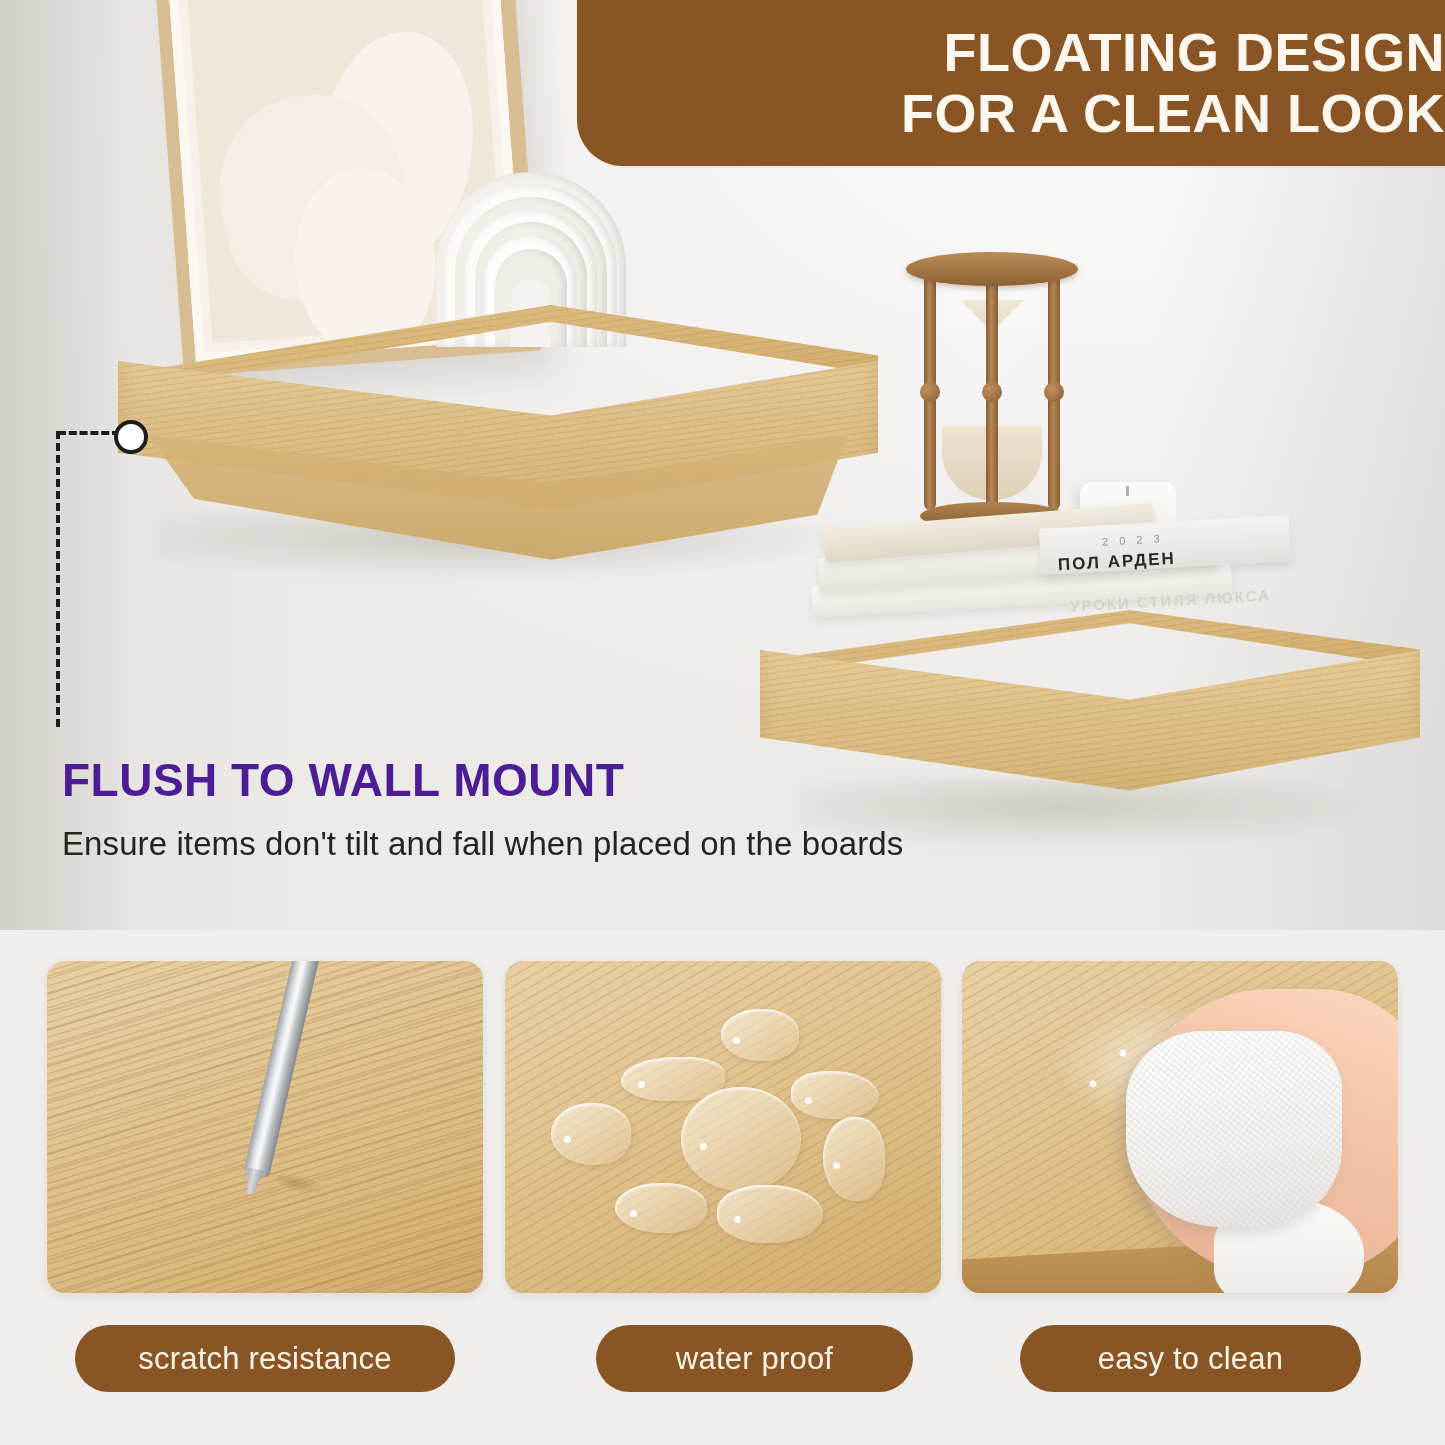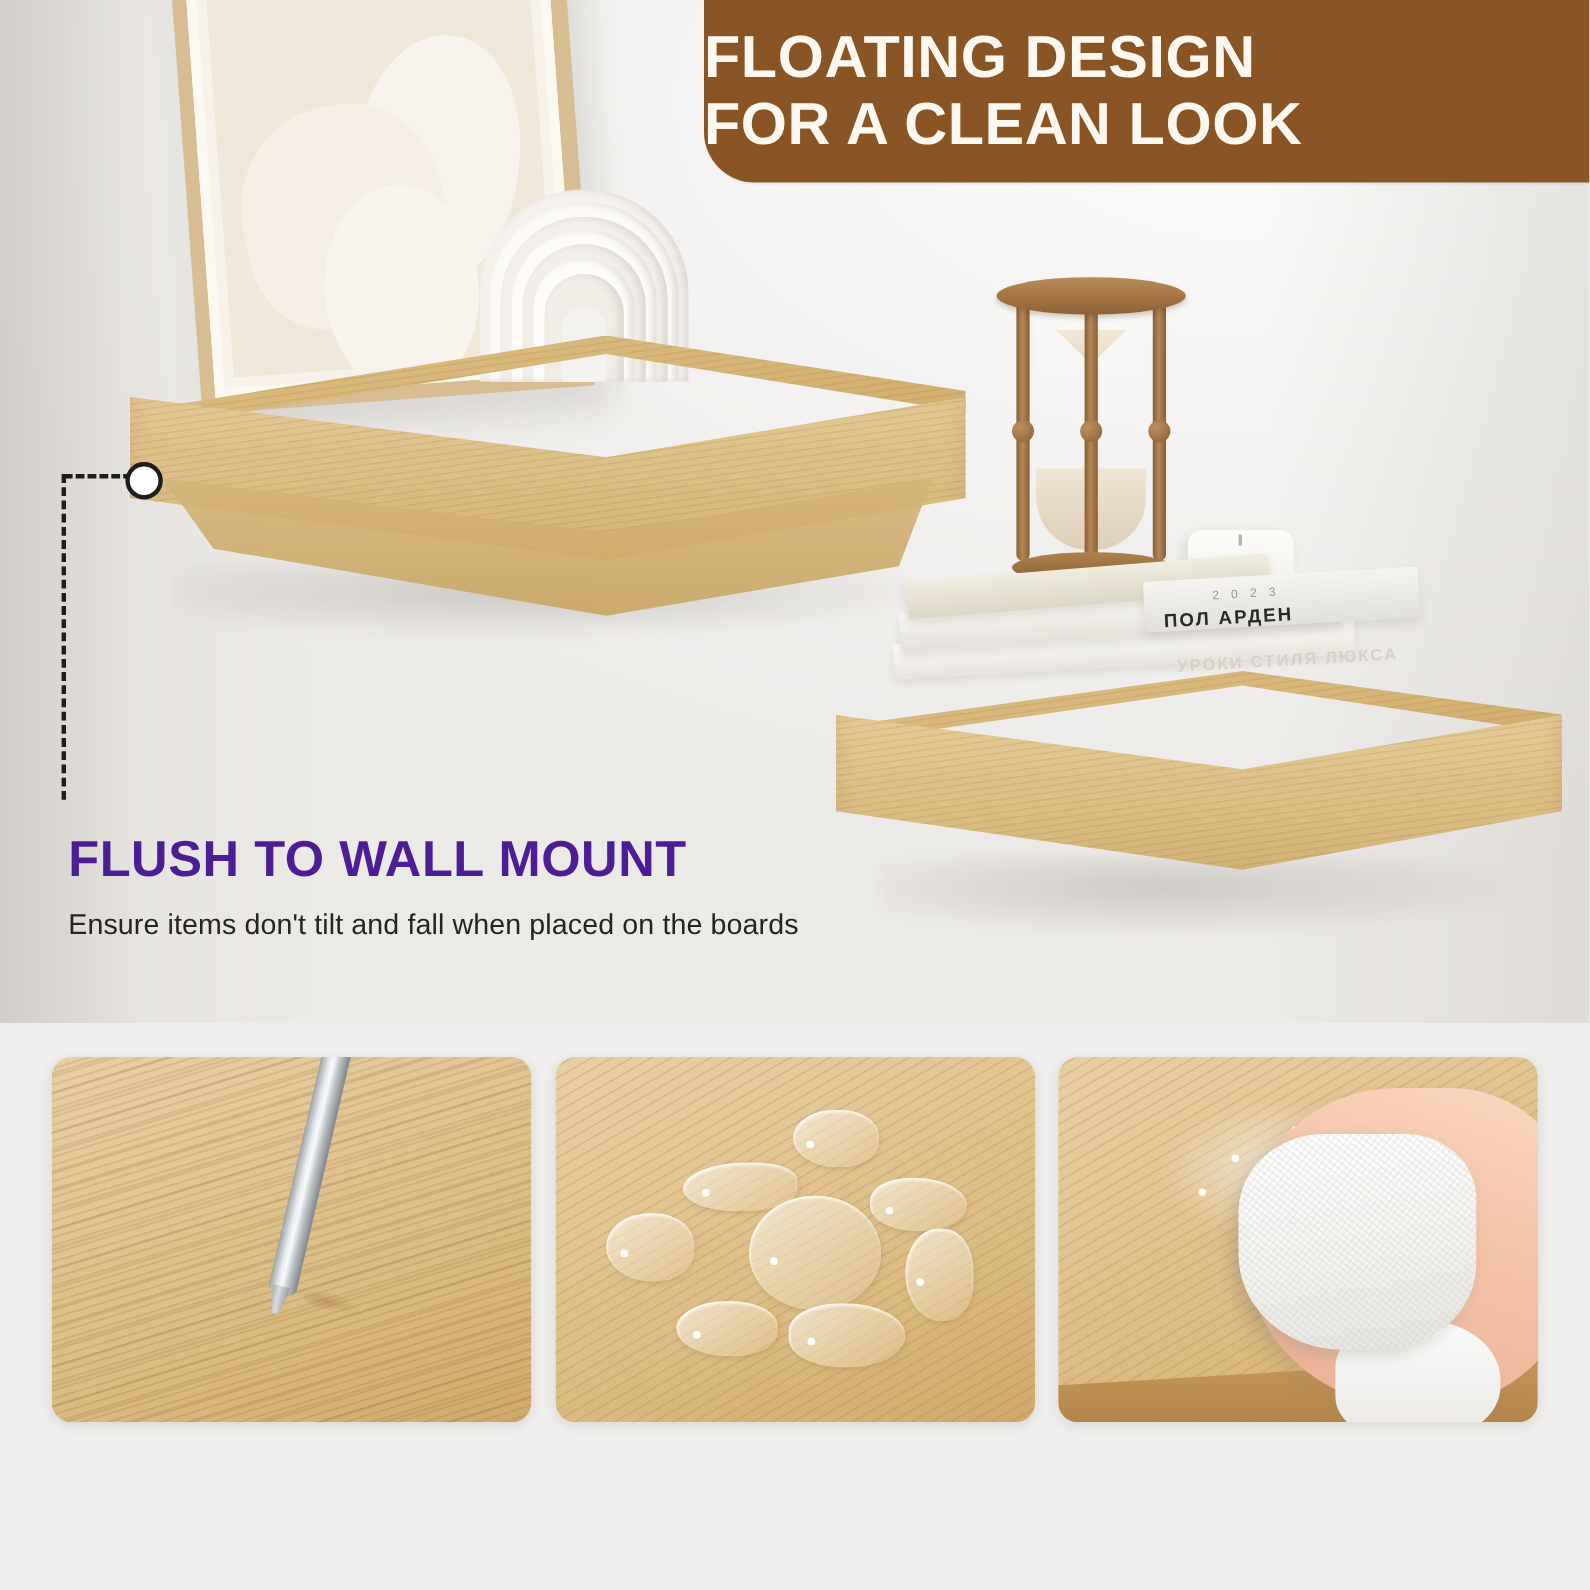--- a/index.html
+++ b/index.html
@@ -17,25 +17,25 @@
       radial-gradient(1200px 700px at 78% 10%, #fbfbfa 0%, #f3f2f0 48%, #eceae7 100%),
       linear-gradient(180deg,#f6f5f3 0%,#efeeec 100%);
   }
   .wallshade{position:absolute;left:0;top:0;width:300px;height:930px;
     background:linear-gradient(90deg,rgba(188,184,178,.55) 0%,rgba(210,206,200,.18) 45%,rgba(255,255,255,0) 100%);}
   .wallshade2{position:absolute;right:0;top:0;width:420px;height:930px;
     background:linear-gradient(270deg,rgba(198,194,188,.35) 0%,rgba(255,255,255,0) 70%);}
 
   
   .banner{
-    position:absolute;right:0;top:0;width:805px;height:166px;
+    position:absolute;right:0;top:0;width:868px;height:166px;
     background:#8a5524;
     border-bottom-left-radius:46px;
     box-shadow:0 2px 0 rgba(0,0,0,.04);
-    display:flex;flex-direction:column;align-items:flex-start;justify-content:center;
+    display:flex;flex-direction:column;align-items:flex-end;justify-content:center;
     color:#fdf8ef;
   }
   .banner .l1,.banner .l2{
     font-weight:700;letter-spacing:.5px;line-height:1.02;white-space:nowrap;
     font-size:54px;text-align:center;
   }
   .banner .l1{margin-bottom:6px;}
 
   
   .frame{
@@ -148,21 +148,21 @@
   .shelfB .face{position:absolute;left:0;top:40px;width:660px;height:190px;
     background:linear-gradient(180deg,#e5ca96 0%,#d9ba80 55%,#c8a463 100%);
     clip-path:polygon(0 0, 56% 26%, 100% 0, 100% 46%, 56% 74%, 0 46%);
     box-shadow:inset 0 -8px 20px rgba(150,115,60,.22);}
   .shelfB .shadow{position:absolute;left:40px;top:168px;width:580px;height:72px;
     background:radial-gradient(ellipse at 45% 40%,rgba(120,110,96,.26),rgba(255,255,255,0) 72%);filter:blur(5px);}
 
   
   .headline{position:absolute;left:62px;top:757px;}
   .headline .h{font-size:46px;font-weight:700;color:#4c1d95;letter-spacing:.5px;line-height:1;white-space:nowrap;}
-  .headline .s{margin-top:22px;font-size:26px;color:#26241f;letter-spacing:.1px;white-space:nowrap;}
+  .headline .s{margin-top:22px;font-size:33px;color:#26241f;letter-spacing:.1px;white-space:nowrap;}
 
   
   .panels{position:absolute;left:0;top:961px;width:1445px;height:332px;}
   .panel{position:absolute;top:0;width:436px;height:332px;border-radius:18px;overflow:hidden;
     box-shadow:0 3px 10px rgba(120,115,105,.16);}
   .p1{left:47px;} .p2{left:505px;} .p3{left:962px;}
   .woodbg{position:absolute;inset:0;
     background:linear-gradient(160deg,#e8cfa3 0%,#e1c390 38%,#d9b97f 70%,#cfa96a 100%);}
   .woodgrain{position:absolute;inset:-20%;
     background-image:
@@ -353,14 +353,19 @@
         <div class="finger" style="left:22px;top:84px;width:150px;height:58px;"></div>
         <div class="finger" style="left:16px;top:150px;width:138px;height:56px;"></div>
       </div>
       <div class="cloth-tail"></div>
       <div class="cloth">
         <div class="cloth-tex"></div>
       </div>
     </div>
   </div>
 
+  <div class="pills">
+    <div class="pill pill1">scratch resistance</div>
+    <div class="pill pill2">water proof</div>
+    <div class="pill pill3">easy to clean</div>
+  </div>
 
 </div>
 
 </body></html>

